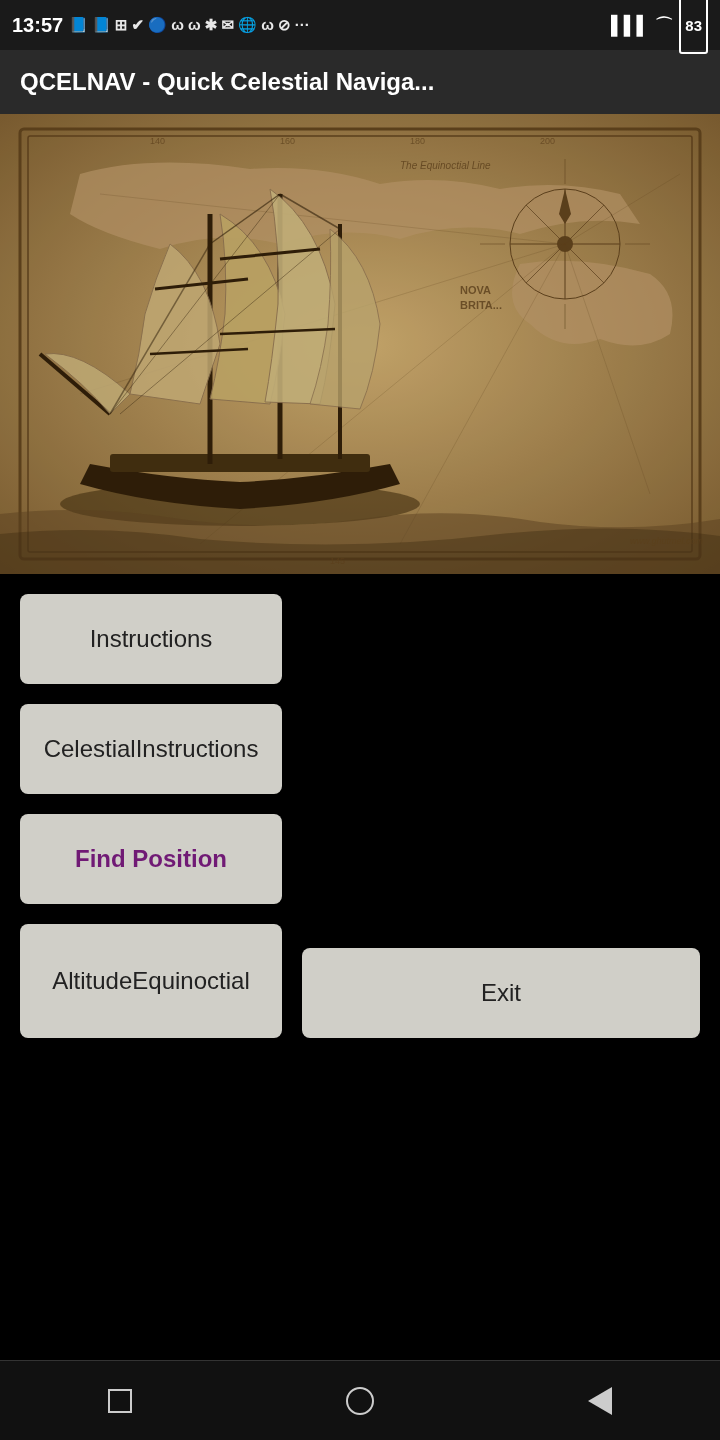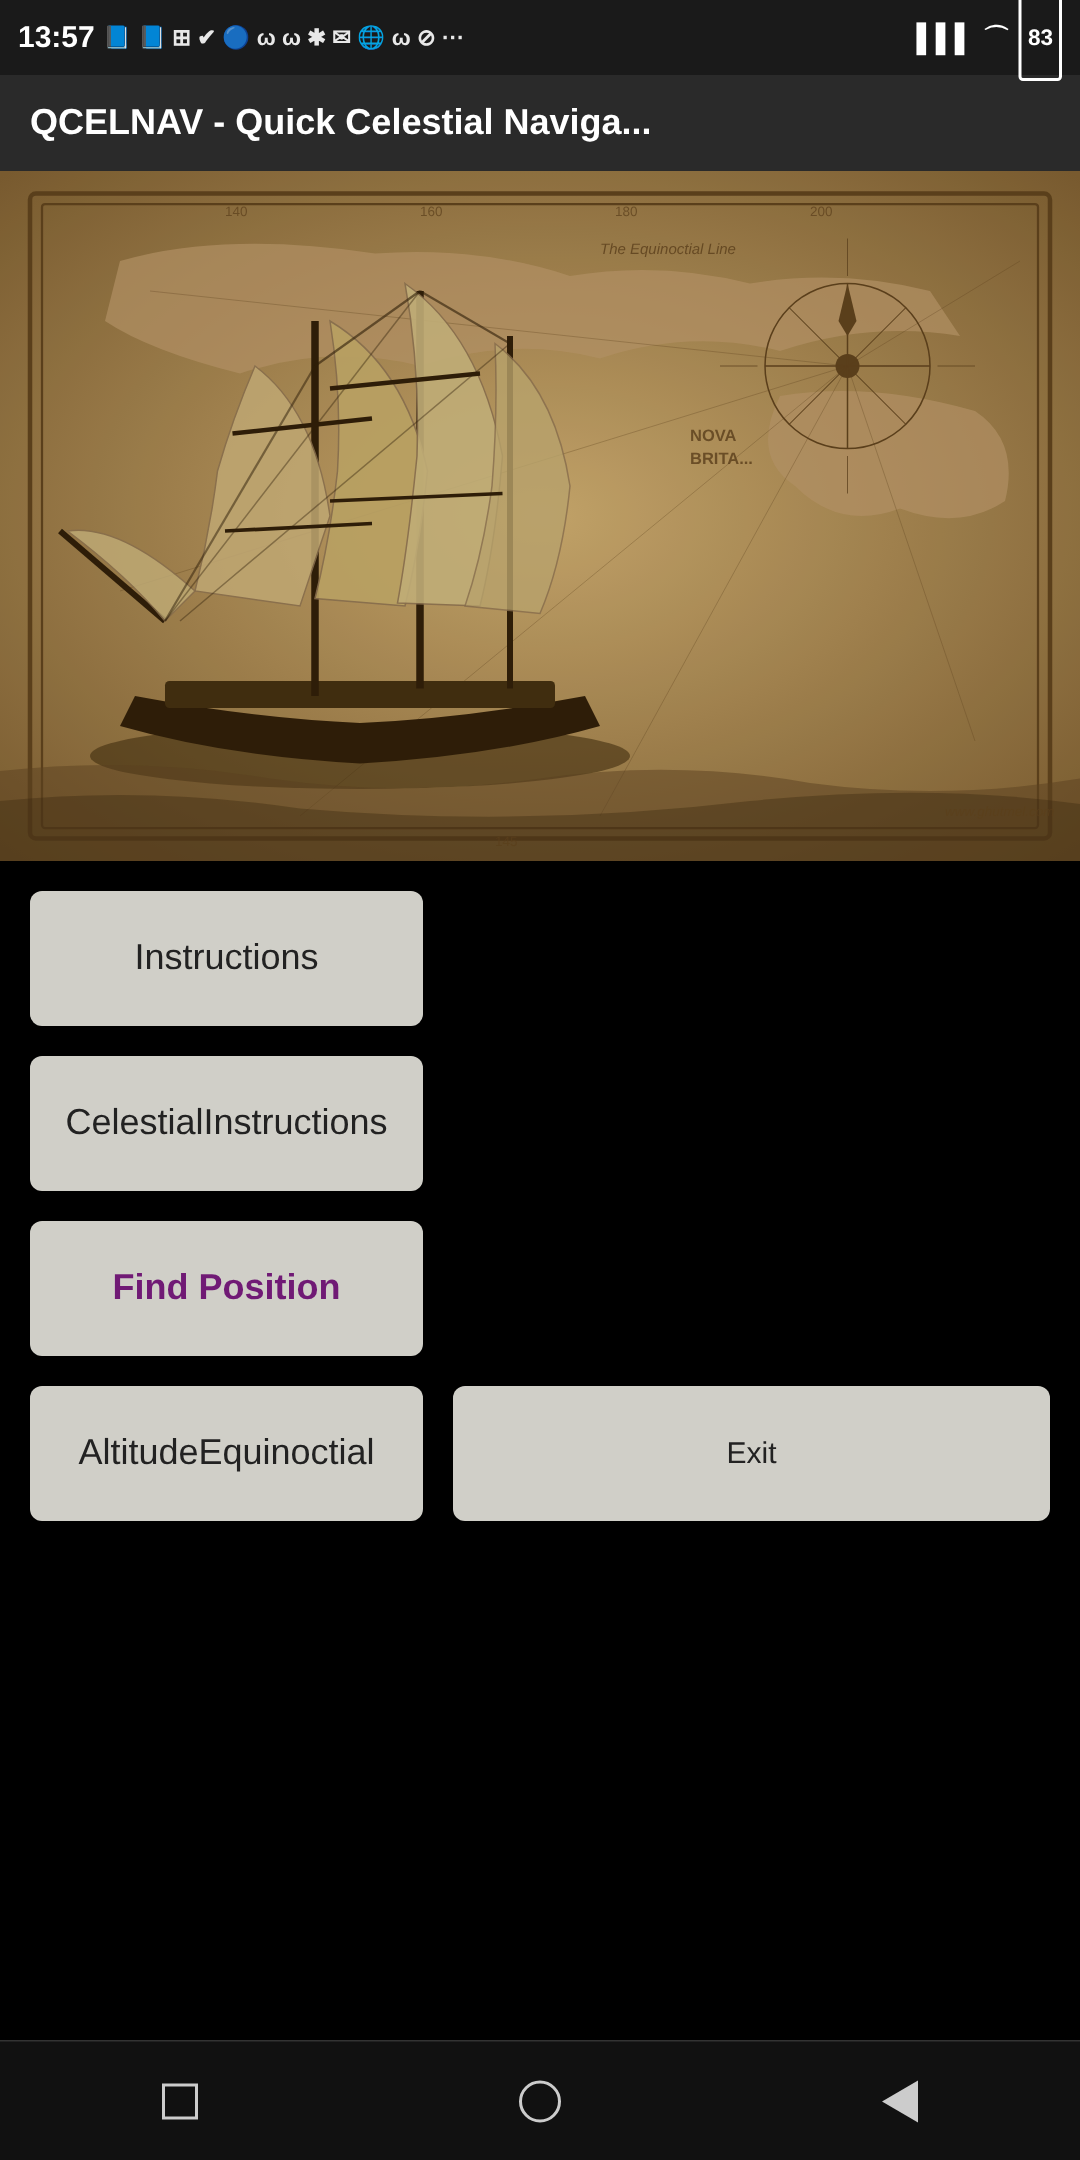--- a/index.html
+++ b/index.html
@@ -117,29 +117,30 @@
     .btn-main.red-text {
       color: #701a75;
       font-weight: bold;
     }
 
     .btn-exit {
       background: #d0cfc8;
       border: none;
       border-radius: 8px;
       padding: 20px 30px;
-      font-size: 20px;
+      font-size: 24px;
       color: #222;
       cursor: pointer;
       text-align: center;
       flex: 1;
       min-height: 90px;
       display: flex;
       align-items: center;
       justify-content: center;
+      margin-top: 24px;
     }
 
     
     .bottom-nav {
       width: 100%;
       height: 80px;
       background: #111;
       display: flex;
       align-items: center;
       justify-content: space-around;

